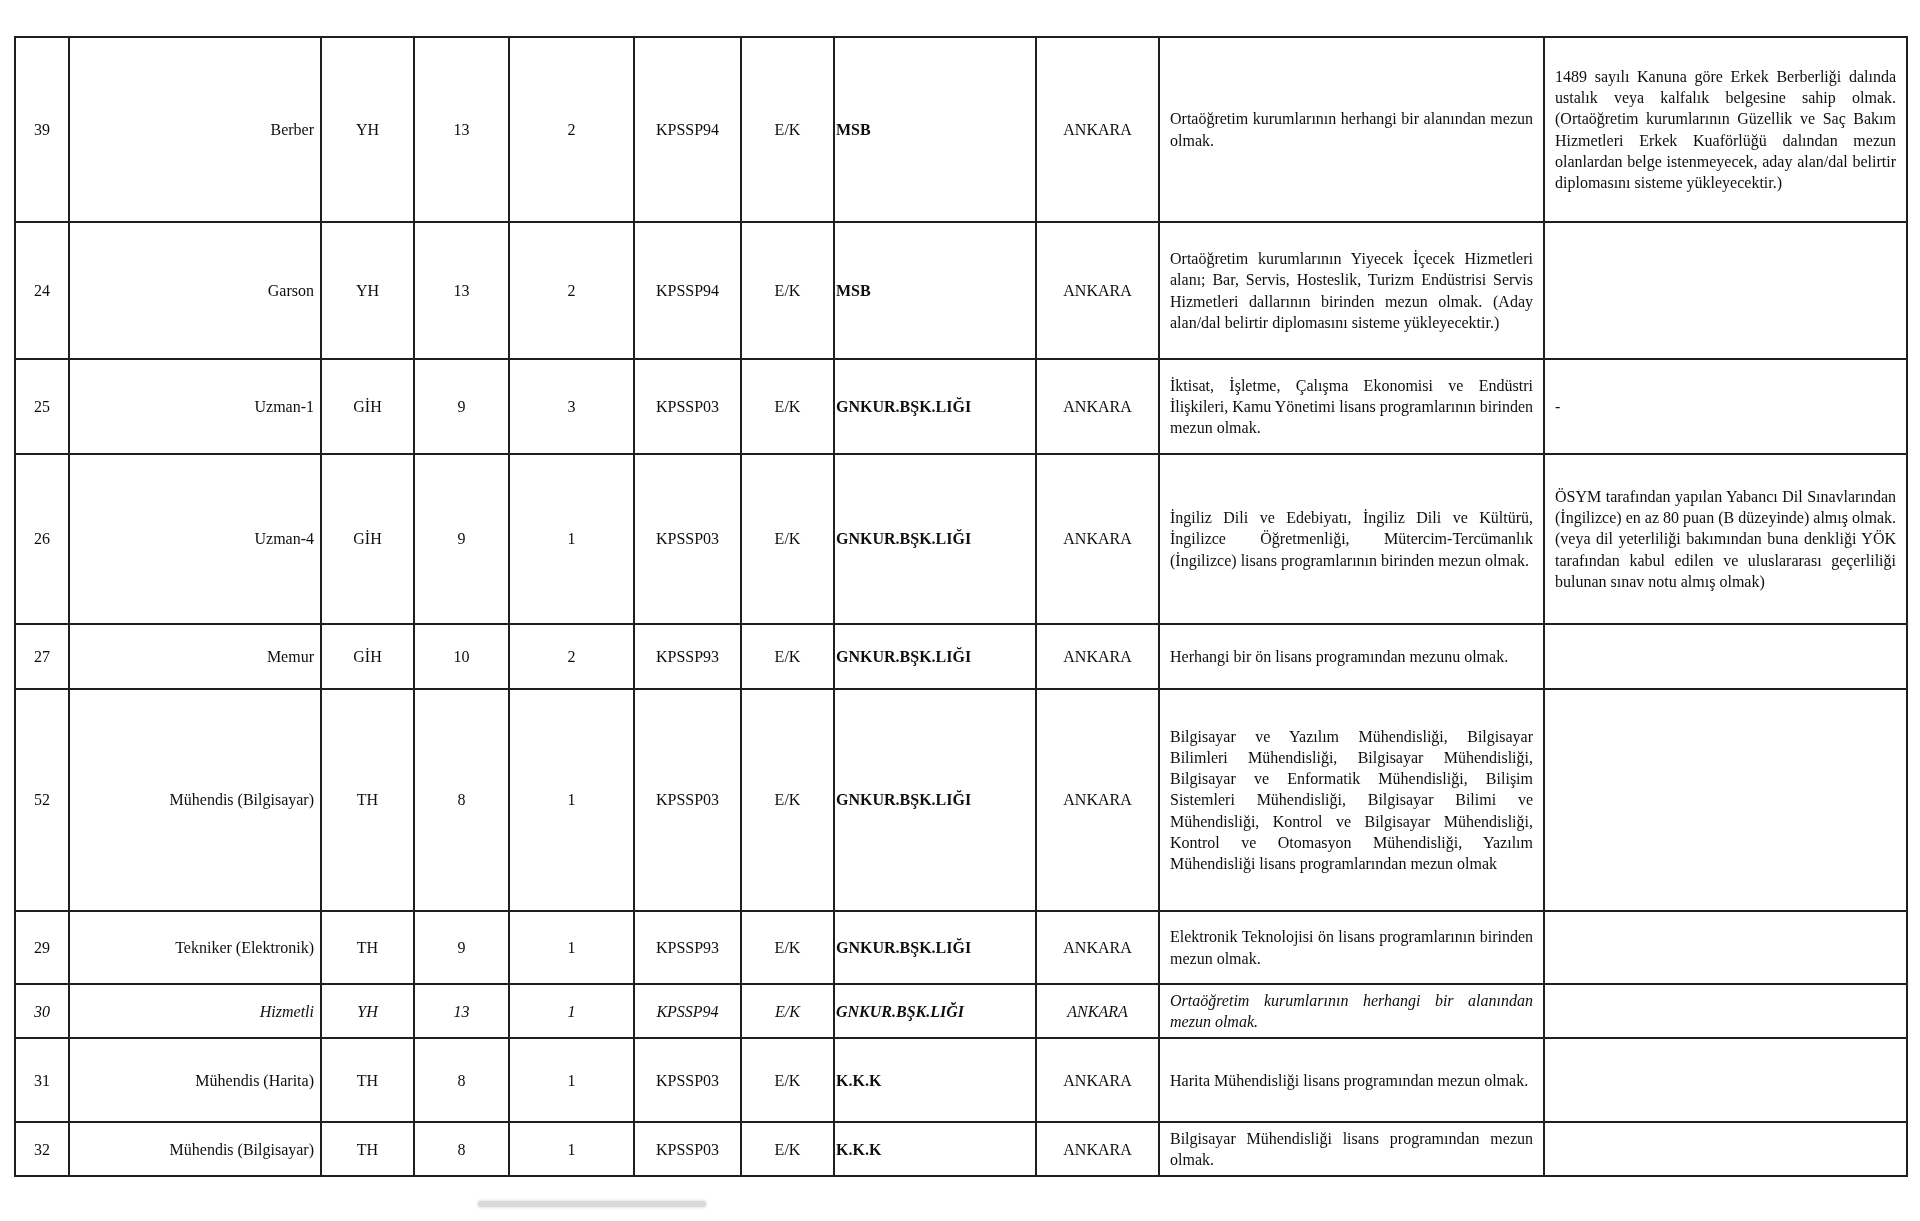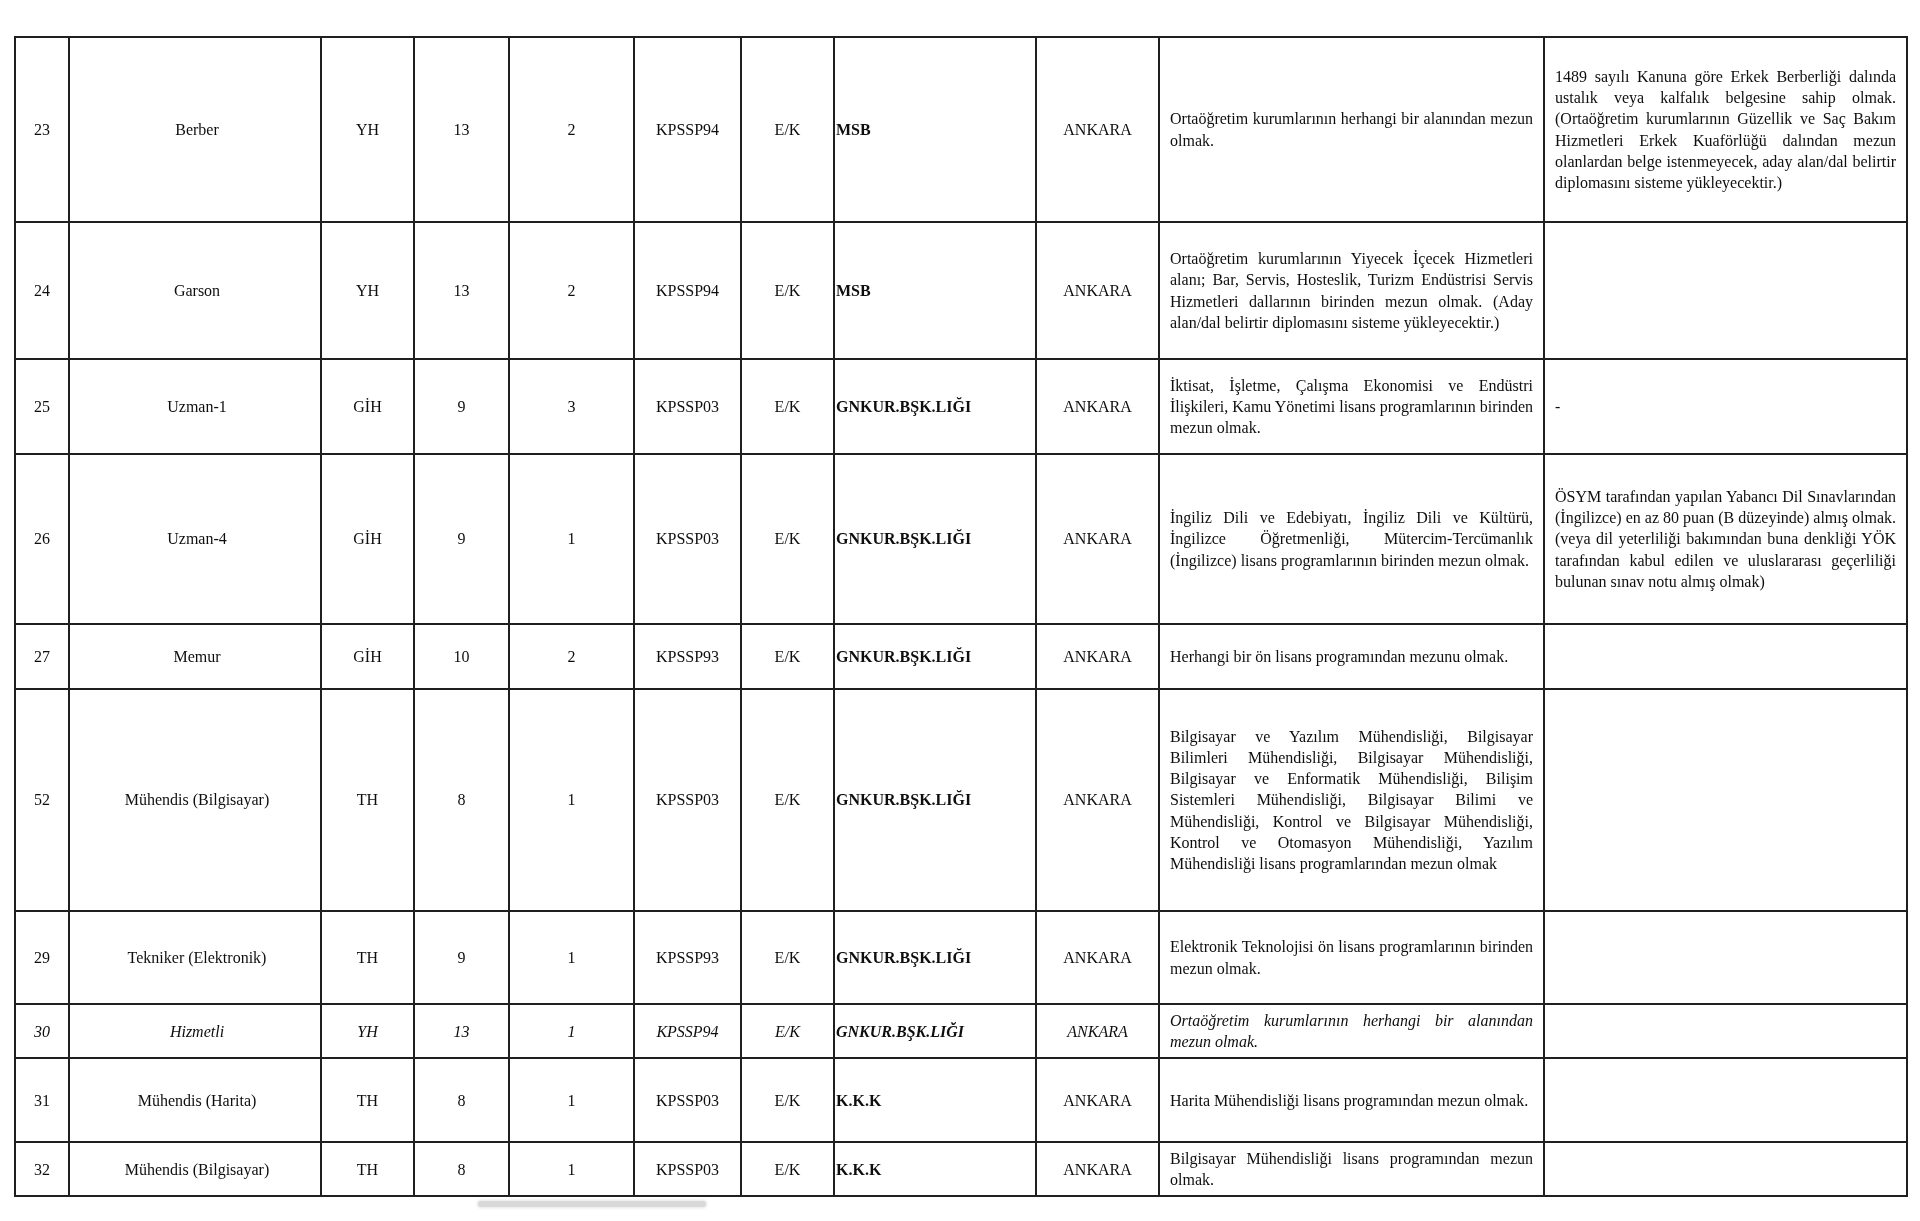--- a/index.html
+++ b/index.html
@@ -46,27 +46,27 @@
   col.w-req   { width: 385px; }
   col.w-note  { width: 363px; }
 
   
   tr.rh0 { height: 185px; }
   tr.rh1 { height: 137px; }
   tr.rh2 { height: 95px;  }
   tr.rh3 { height: 170px; }
   tr.rh4 { height: 65px;  }
   tr.rh5 { height: 222px; }
-  tr.rh6 { height: 93px;  }
+  tr.rh6 { height: 73px;  }
   tr.rh7 { height: 44px; font-style: italic;  }
   tr.rh8 { height: 84px;  }
   tr.rh9 { height: 44px;  }
 
   td.c-center { text-align: center; }
-  td.c-title  { text-align: center; padding-left: 10px; padding-right: 6px; }
+  td.c-title  { text-align: right; padding-left: 10px; padding-right: 6px; }
   td.c-inst   { text-align: left; font-weight: bold; }
   td.c-req,
   td.c-note {
     text-align: justify;
     padding: 5px 10px;
     font-size: 15.5px;
     line-height: 1.38;
   }
   
   .scan-smudge {
@@ -94,21 +94,21 @@
       <col class="w-count">
         <col class="w-kpss">
         <col class="w-gen">
         <col class="w-inst">
       <col class="w-city">
         <col class="w-req">
         <col class="w-note">
     </colgroup>
     <tbody>
       <tr class="rh0">
-        <td class="c-center">23</td>
+        <td class="c-center">39</td>
         <td class="c-title">Berber</td>
         <td class="c-center">YH</td>
         <td class="c-center">13</td>
         <td class="c-center">2</td>
         <td class="c-center">KPSSP94</td>
         <td class="c-center">E/K</td>
         <td class="c-inst">MSB</td>
         <td class="c-center">ANKARA</td>
         <td class="c-req">Ortaöğretim kurumlarının herhangi bir alanından mezun olmak.</td>
         <td class="c-note">1489 sayılı Kanuna göre Erkek Berberliği dalında ustalık veya kalfalık belgesine sahip olmak. (Ortaöğretim kurumlarının Güzellik ve Saç Bakım Hizmetleri Erkek Kuaförlüğü dalından mezun olanlardan belge istenmeyecek, aday alan/dal belirtir diplomasını sisteme yükleyecektir.)</td>

